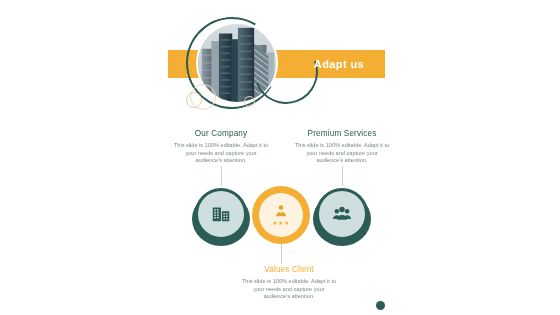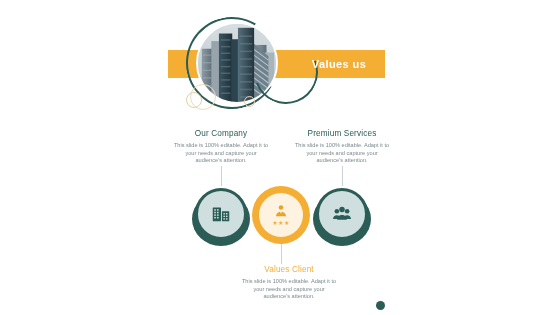--- a/index.html
+++ b/index.html
@@ -309,21 +309,21 @@
           <rect x="5" y="72" width="9" height="1.4"></rect>
         </g>
       </svg>
     </div>
 
     <div class="arc-right arc"></div>
     <div class="ring-c ring-faint"></div>
     <div class="ring-a ring-faint"></div>
     <div class="ring-b ring-faint"></div>
 
-    <div class="header-title">Values us</div>
+    <div class="header-title">Adapt us</div>
   </div>
 
   <div class="node-text txt-company">
     <div class="node-title teal">Our Company</div>
     <div class="node-desc">This slide is 100% editable. Adapt it to your needs and capture your audience's attention.</div>
   </div>
 
   <div class="node-text txt-values">
     <div class="node-title amber">Values Client</div>
     <div class="node-desc">This slide is 100% editable. Adapt it to your needs and capture your audience's attention.</div>

